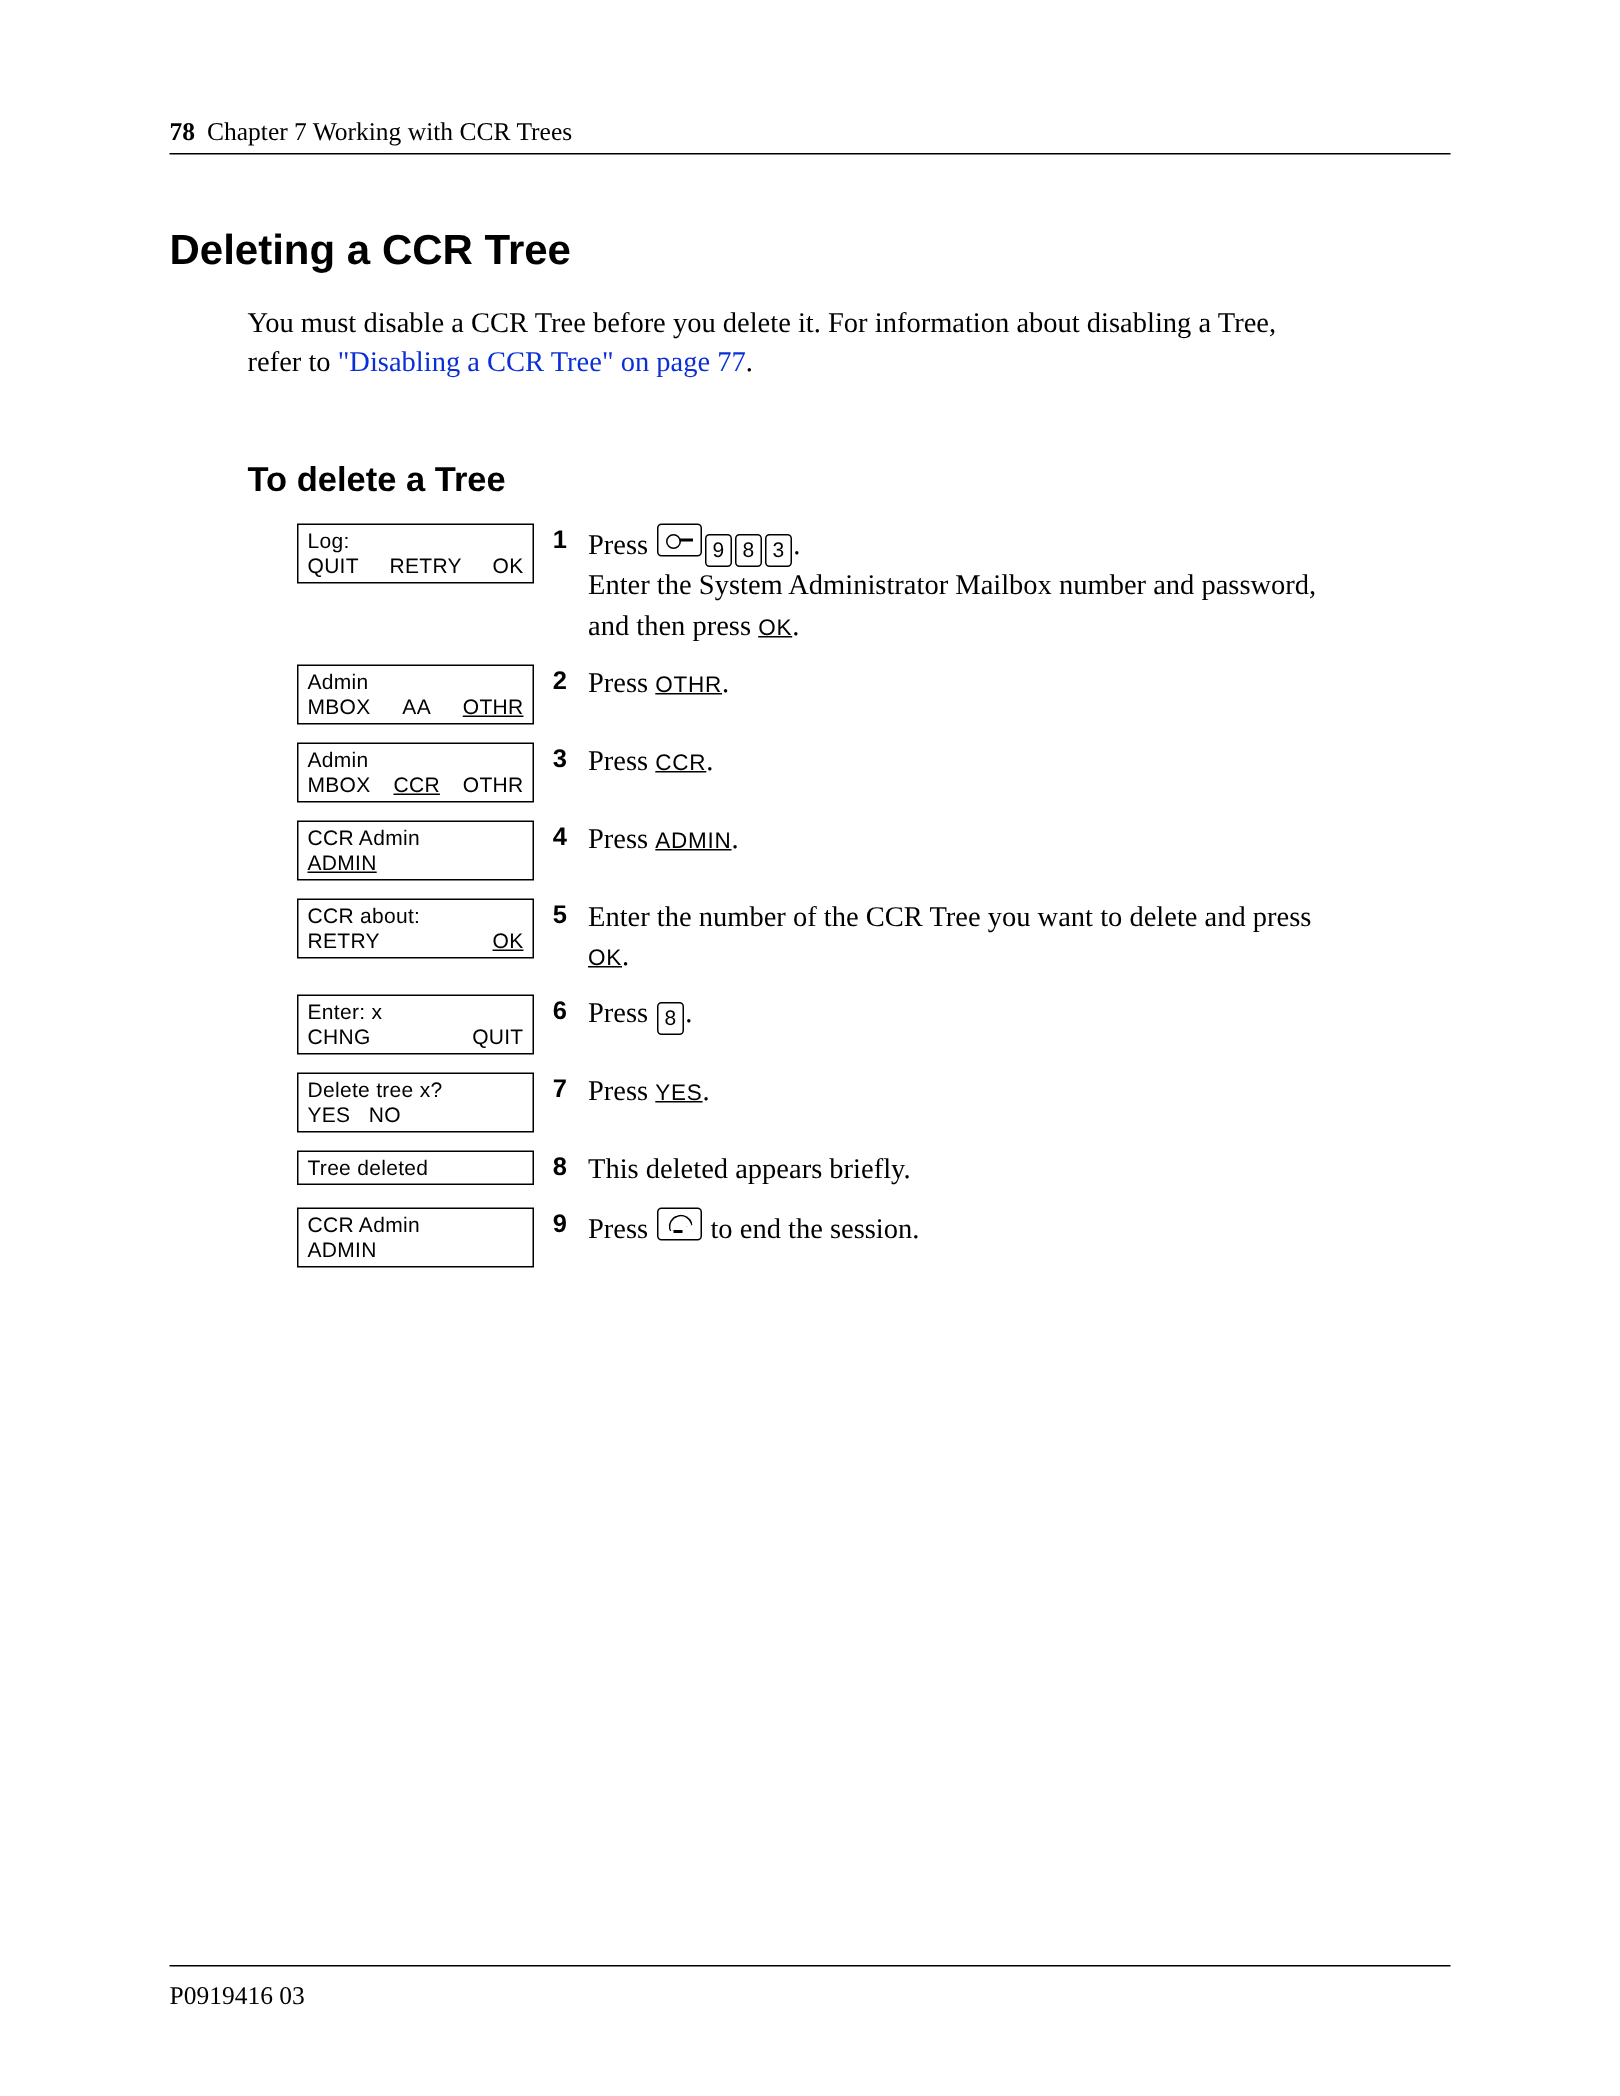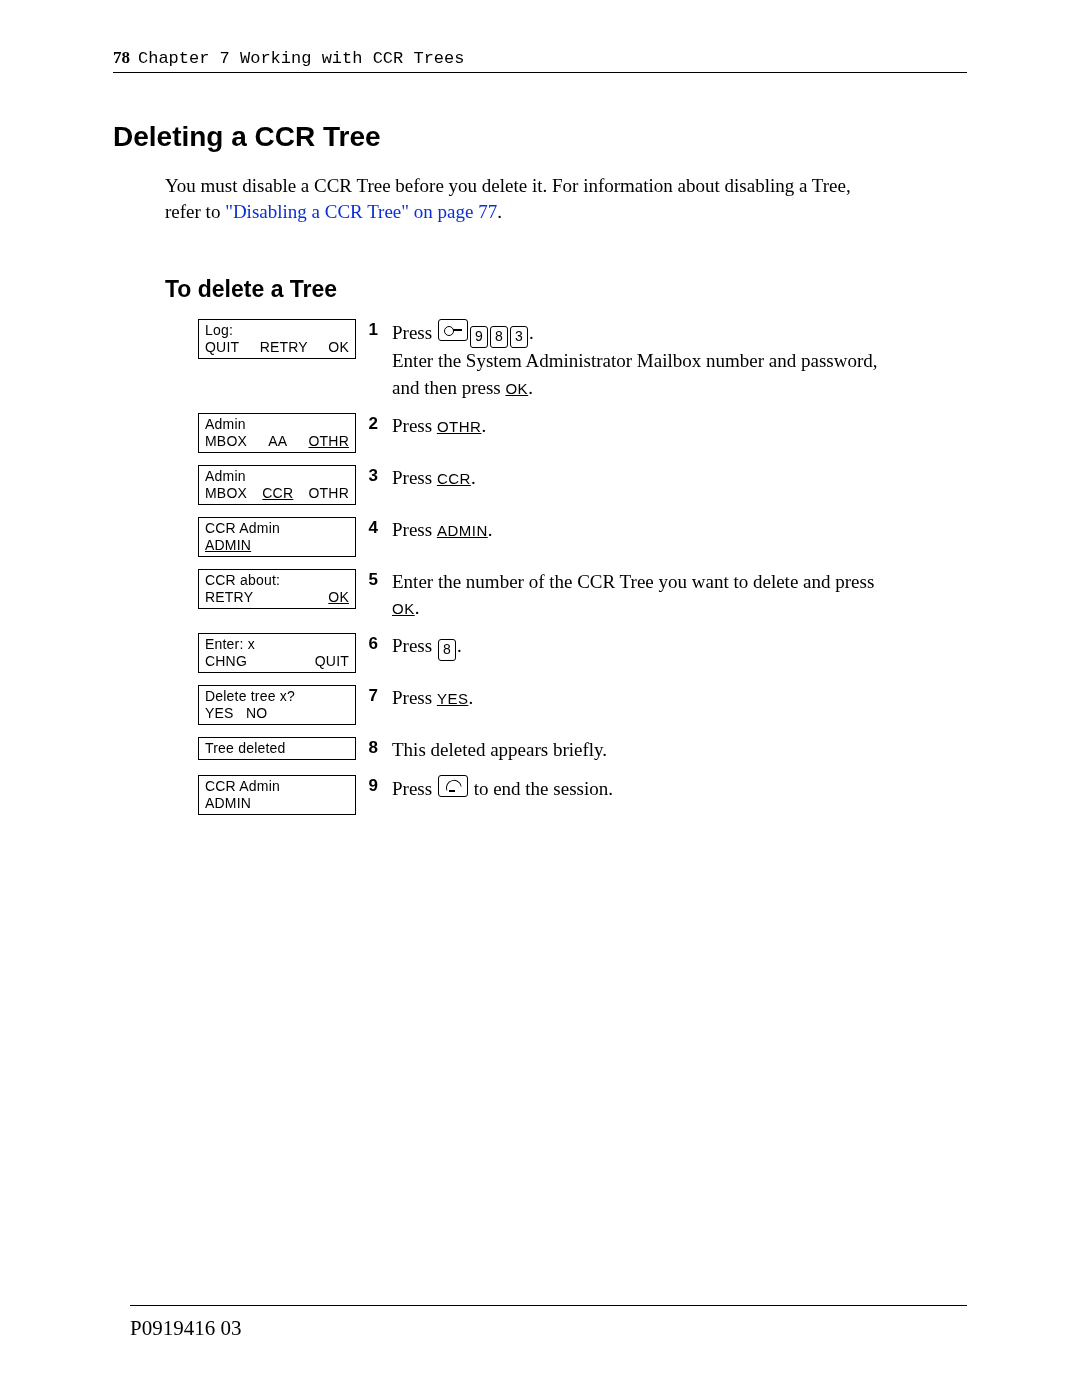--- a/index.html
+++ b/index.html
@@ -1,20 +1,20 @@
 <!DOCTYPE html>
 <html><head>
   <meta charset="utf-8">
   <style>
     * { box-sizing: border-box; margin: 0; padding: 0; }
     body { width: 1080px; height: 1397px; background: #fff; font-family: Georgia, "Times New Roman", serif; color: #000; }
-    .page { padding: 48px 113px 0 113px; position: relative; height: 100%; }
+    .page { padding: 78px 113px 0 113px; position: relative; height: 100%; }
     .header-line { border-bottom: 1.5px solid #000; padding-bottom: 4px; margin-bottom: 48px; font-size: 17px; display:flex; align-items: baseline; }
     .pgnum { font-weight: bold; margin-right: 8px; }
-    .chap { font-family: Liberation Mono, monospace; }
+    .chap { font-family: Liberation Serif, serif; }
     h1 { font-family: Arial, Helvetica, sans-serif; font-size: 28px; font-weight: bold; margin-bottom: 20px; }
     .intro { font-size: 19px; line-height: 1.35; margin-left: 52px; margin-bottom: 52px; max-width: 720px; }
     .intro .xref { color: #0b2fd6; }
     h2 { font-family: Arial, Helvetica, sans-serif; font-size: 23px; font-weight: bold; margin-left: 52px; margin-bottom: 16px; }
     .steps { margin-left: 85px; }
     .step-row { display: flex; align-items: flex-start; margin-bottom: 12px; }
     .lcd { width: 158px; border: 1.5px solid #000; font-family: Arial, Helvetica, sans-serif; font-size: 14px; line-height: 1.2; padding: 2px 6px 2px 6px; flex-shrink: 0; letter-spacing: 0.2px; }
     .lcd .line { white-space: pre; height: 17px; }
     .lcd .softkeys { display: flex; justify-content: space-between; }
     .lcd .sk { }
@@ -22,21 +22,21 @@
     .num { width: 36px; text-align: right; font-family: Arial, Helvetica, sans-serif; font-weight: bold; font-size: 17px; padding-right: 14px; padding-top: 1px; flex-shrink:0; }
     .instr { font-size: 19px; line-height: 1.38; max-width: 510px; padding-top: 0; }
     .sm-u { font-family: Arial, Helvetica, sans-serif; font-size: 15px; text-decoration: underline; letter-spacing: 0.5px; }
     .key { display: inline-block; border: 1.2px solid #000; border-radius: 3px; min-width: 18px; height: 22px; line-height: 18px; font-size: 14px; text-align: center; padding: 0 4px; vertical-align: -2px; font-family: Arial, Helvetica, sans-serif; margin: 0 1px; }
     .key.feature { width: 30px; position: relative; }
     .key.feature::before { content:""; position:absolute; left:5px; top:6px; width:8px; height:8px; border:1.3px solid #000; border-radius:50%; }
     .key.feature::after { content:""; position:absolute; left:14px; top:9px; width:9px; height:1.3px; background:#000; }
     .key.rls { width: 30px; position: relative; }
     .key.rls::before { content:""; position:absolute; left:6px; top:4px; width:14px; height:8px; border:1.4px solid #000; border-bottom:none; border-radius: 9px 9px 0 0; transform: rotate(-15deg); }
     .key.rls::after { content:""; position:absolute; left:10px; top:14px; width:6px; height:2px; background:#000; }
-    .footer { position: absolute; bottom: 56px; left: 130px; right: 113px; border-top: 1.5px solid #000; padding-top: 10px; font-size: 21px; }
+    .footer { position: absolute; bottom: 56px; left: 113px; right: 113px; border-top: 1.5px solid #000; padding-top: 10px; font-size: 17px; }
   </style>
 </head>
 <body>
 
 <div class="page">
   <div class="header-line">
     <span class="pgnum">78</span>
     <span class="chap">Chapter 7  Working with CCR Trees</span>
   </div>
 

